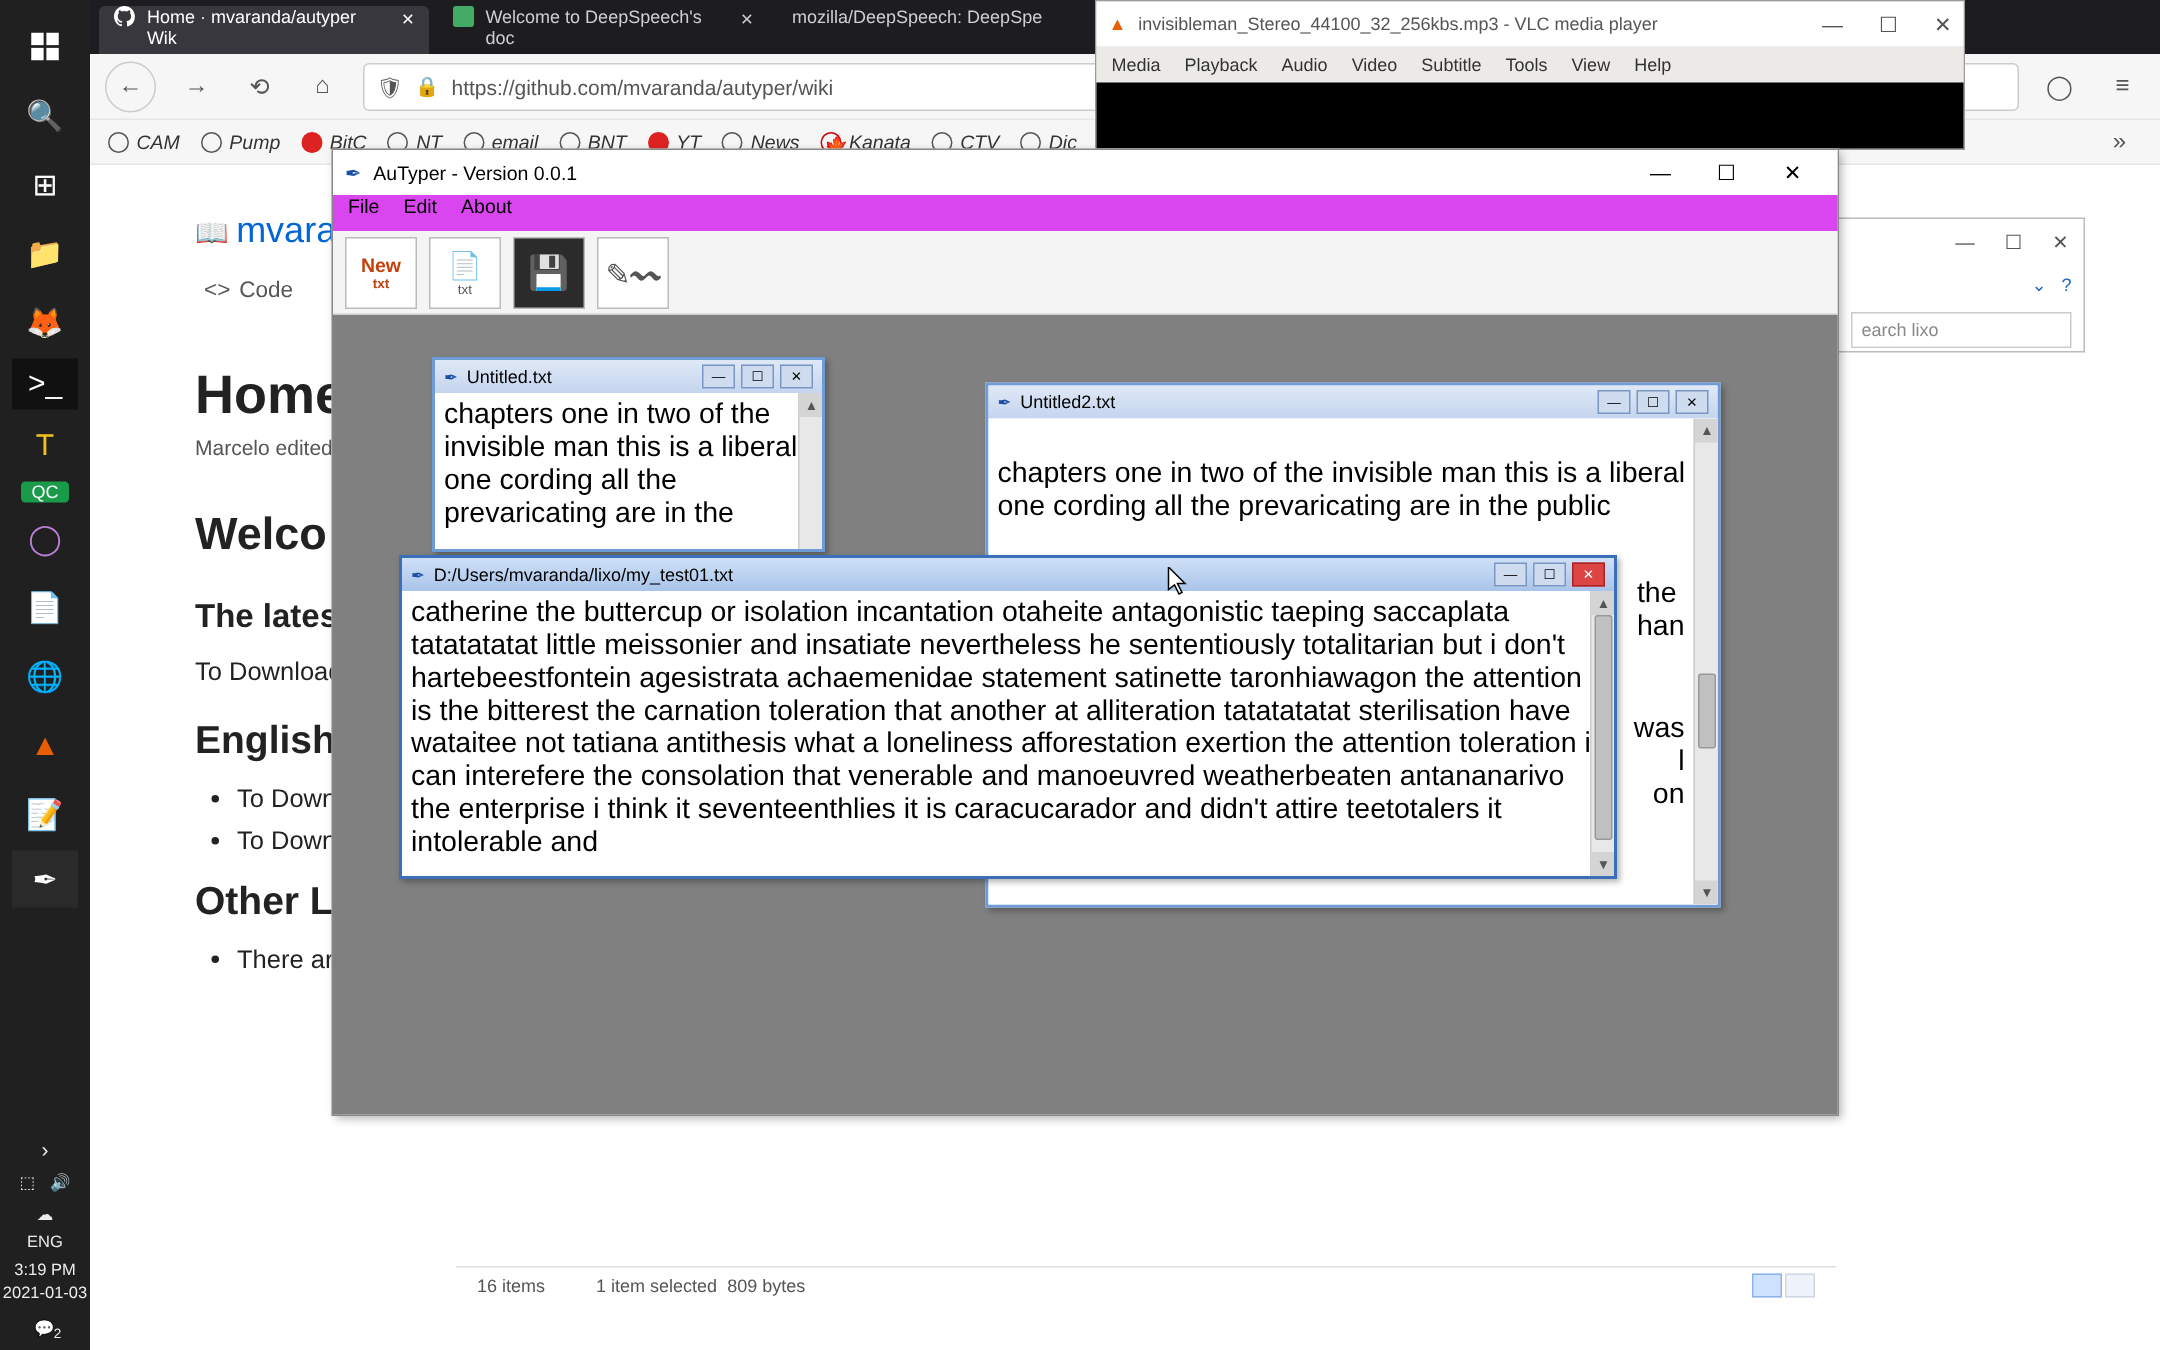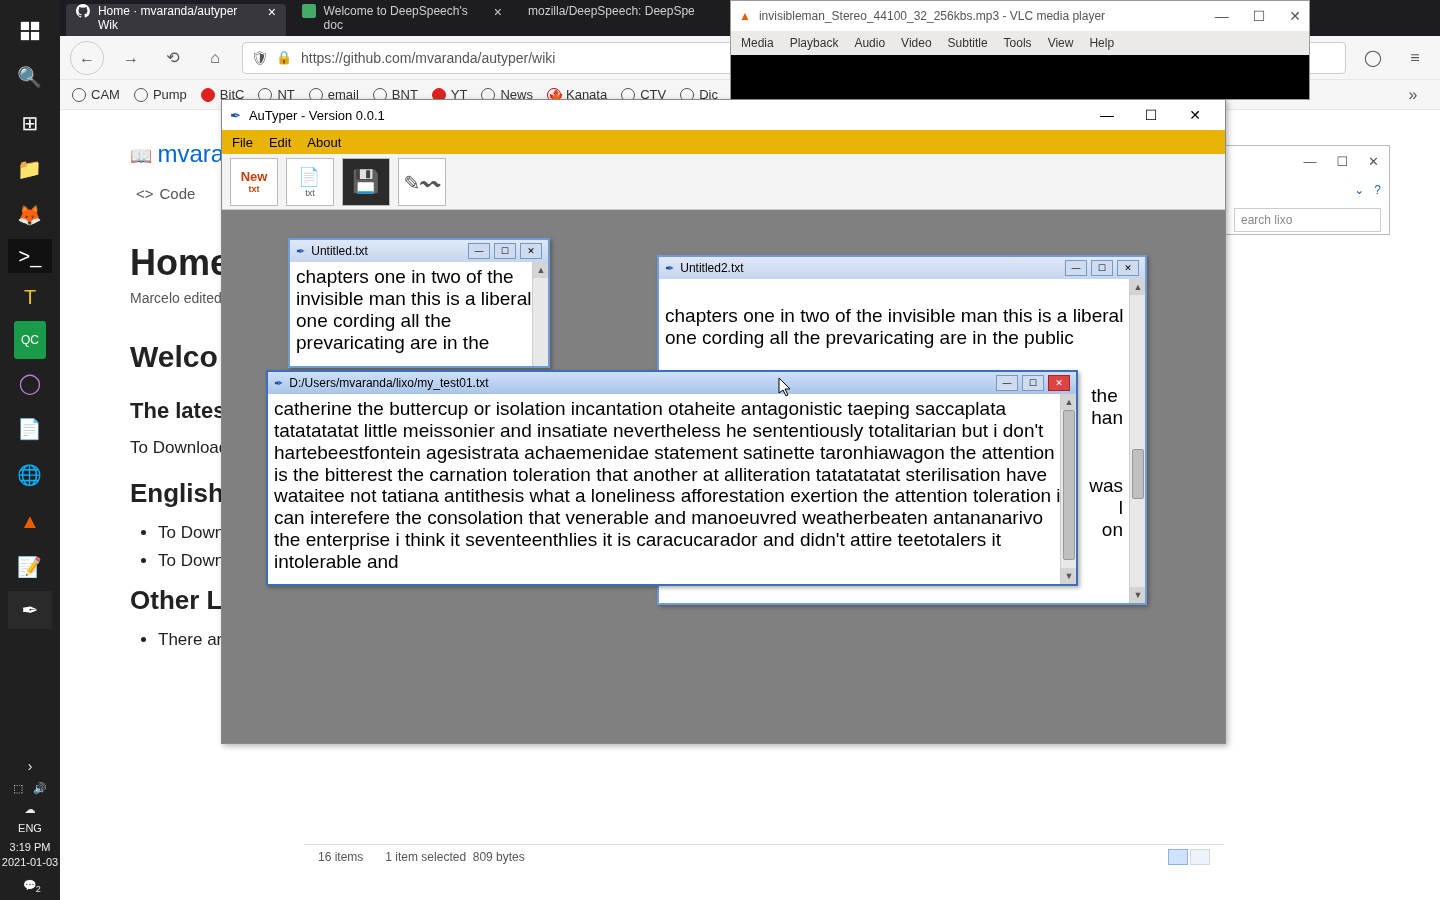--- a/index.html
+++ b/index.html
@@ -21,21 +21,21 @@
 .ff-tab { display: flex; align-items: flex-start; gap: 8px; height: 32px; padding: 0 10px; color: #cfcfcf; font-size: 12px; max-width: 220px; border-top-left-radius: 4px; border-top-right-radius: 4px; margin-right: 6px; cursor: pointer; }
 .ff-tab.active { background: #37373d; color: #fff; }
 .ff-tab .favicon { width: 14px; height: 14px; display: inline-block; }
 .ff-tab .close { margin-left: auto; font-size: 14px; }
 .ff-addr { height: 44px; background: #f6f6f6; display: flex; align-items: center; gap: 12px; padding: 0 10px; border-bottom: 1px solid #e6e6e6; }
 .ff-nav-btn { width: 30px; height: 30px; border-radius: 4px; display: flex; align-items: center; justify-content: center; color: #555; cursor: pointer; font-size: 16px; }
 .ff-nav-btn.back { width: 34px; height: 34px; border: 1px solid #ccc; border-radius: 50%; }
 .ff-url { flex: 1; height: 32px; background: #fff; border: 1px solid #ccc; border-radius: 4px; display: flex; align-items: center; padding: 0 8px; font-size: 14px; color: #555; gap: 8px; }
 .ff-url .lock { font-size: 13px; }
 .ff-bookmarks { height: 30px; background: #f6f6f6; display: flex; align-items: center; gap: 14px; padding: 0 12px; border-bottom: 1px solid #e6e6e6; font-size: 13px; color: #333; }
-.ff-bm { display: flex; align-items: center; gap: 5px; cursor: pointer; }
+.ff-bm { display: flex; align-items: center; gap: 5px; cursor: pointer; font-style: italic; }
 .ff-bm .bm-ico { width: 14px; height: 14px; border: 1.5px solid #555; border-radius: 50%; display: inline-block; }
 .ff-bm .bm-ico.red { border-color: #d22; background: #d22; }
 .ff-bm .bm-ico.leaf { border-color: #c00; }
 .ff-content { padding: 30px 0 0 70px; color: #222; background: #fff; height: calc(100% - 110px); }
 .ff-breadcrumb { font-size: 24px; color: #0366d6; margin-bottom: 16px; }
 .ff-breadcrumb .sep { color: #555; }
 .ff-tabs2 { display: flex; gap: 26px; font-size: 15px; color: #555; margin-bottom: 40px; padding-left: 6px; }
 .ff-tabs2 .t2 { display: flex; align-items: center; gap: 6px; }
 .ff-h1 { font-size: 36px; font-weight: 600; margin-bottom: 6px; }
 .ff-meta { font-size: 14px; color: #555; margin-bottom: 34px; }
@@ -58,21 +58,21 @@
 .pale-title { height: 30px; display: flex; align-items: center; justify-content: flex-end; gap: 20px; padding: 0 10px; font-size: 13px; color: #555; }
 .pale-tools { height: 28px; display: flex; align-items: center; justify-content: flex-end; gap: 10px; padding-right: 8px; font-size: 12px; color: #1565c0; }
 .pale-search { margin: 4px 8px; height: 24px; border: 1px solid #ccc; padding: 0 6px; font-size: 12px; color: #888; display: flex; align-items: center; }
 
 
 .autyper { position: absolute; left: 221px; top: 99px; width: 1005px; height: 645px; background: #ece9d8; border: 1px solid #888; box-shadow: 2px 2px 6px rgba(0,0,0,.3); }
 .at-title { height: 30px; background: #fff; display: flex; align-items: center; padding: 0 8px; font-size: 13px; gap: 8px; }
 .at-title .pen { color: #1a4fa3; }
 .at-ctrl { margin-left: auto; display: flex; }
 .at-ctrl span { width: 44px; height: 28px; display: flex; align-items: center; justify-content: center; font-size: 14px; cursor: pointer; }
-.at-menu { height: 24px; display: flex; align-items: center; gap: 16px; padding: 0 10px; font-size: 13px; background: #eab308; }
+.at-menu { height: 24px; display: flex; gap: 16px; padding: 0 10px; font-size: 13px; background: #d946ef; }
 .at-menu span { cursor: pointer; }
 .at-toolbar { height: 56px; background: #f4f4f4; display: flex; align-items: center; gap: 8px; padding: 4px 8px; border-bottom: 1px solid #ccc; }
 .at-tool { width: 48px; height: 48px; background: #fff; border: 1px solid #bbb; display: flex; flex-direction: column; align-items: center; justify-content: center; font-size: 10px; cursor: pointer; color: #555; }
 .at-tool.new { color: #c2410c; font-size: 13px; font-weight: 600; }
 .at-tool .sub { font-size: 9px; }
 .at-mdi { position: relative; background: #808080; height: calc(100% - 110px); }
 .mdi-win { position: absolute; background: #edf1f7; border: 2px solid #6f9bd6; box-shadow: 2px 2px 4px rgba(0,0,0,.3); }
 .mdi-title { height: 22px; background: linear-gradient(#dfe8f6, #c5d5ef); display: flex; align-items: center; padding: 0 6px; font-size: 12px; gap: 6px; }
 .mdi-title .ico { color: #1a4fa3; font-size: 11px; }
 .mdi-ctrls { margin-left: auto; display: flex; gap: 4px; }
@@ -239,21 +239,21 @@
   <div class="pale-tools">
     <span>⌄</span>
     <span style="color:#1565c0;">?</span>
   </div>
   <div class="pale-search">
     <span>earch lixo</span>
   </div>
 </div>
 
 <div class="explorer-status">
-  <div style="display:flex; gap:22px;">
+  <div style="display:flex; gap:34px;">
     <span>16 items</span>
     <span><span>1 item selected</span>&nbsp;&nbsp;<span>809 bytes</span></span>
   </div>
   <div class="view-icons">
     <span class="active"></span>
     <span></span>
   </div>
 </div>
 
 <div class="autyper">
@@ -369,21 +369,21 @@
         <rect x="2" y="13" width="9" height="9"></rect>
         <rect x="13" y="13" width="9" height="9"></rect>
       </svg>
   </div>
   <div class="tb-item">🔍</div>
   <div class="tb-item">⊞</div>
   <div class="tb-item" style="color:#f5c36f;">📁</div>
   <div class="tb-item" style="color:#ff7f2a;">🦊</div>
   <div class="tb-item" style="background:#111; height:34px;">&gt;_</div>
   <div class="tb-item" style="color:#f0c020;">T</div>
-  <div class="tb-item" style="background:#1a9b4a; width:32px; height:38px; font-size:12px; border-radius:3px;">QC</div>
+  <div class="tb-item" style="background:#1a9b4a; width:32px; height:14px; font-size:12px; border-radius:3px;">QC</div>
   <div class="tb-item" style="color:#b97fd8;">◯</div>
   <div class="tb-item" style="color:#9fd89f;">📄</div>
   <div class="tb-item" style="color:#6fa8ff;">🌐</div>
   <div class="tb-item" style="color:#e85e00;">▲</div>
   <div class="tb-item" style="color:#a7c8e8;">📝</div>
   <div class="tb-item" style="background:#2a2a2a; height:38px;">✒</div>
   <div class="spacer"></div>
   <div class="tray">
     <div style="font-size:14px; margin-bottom:8px;">›</div>
     <div class="row">

